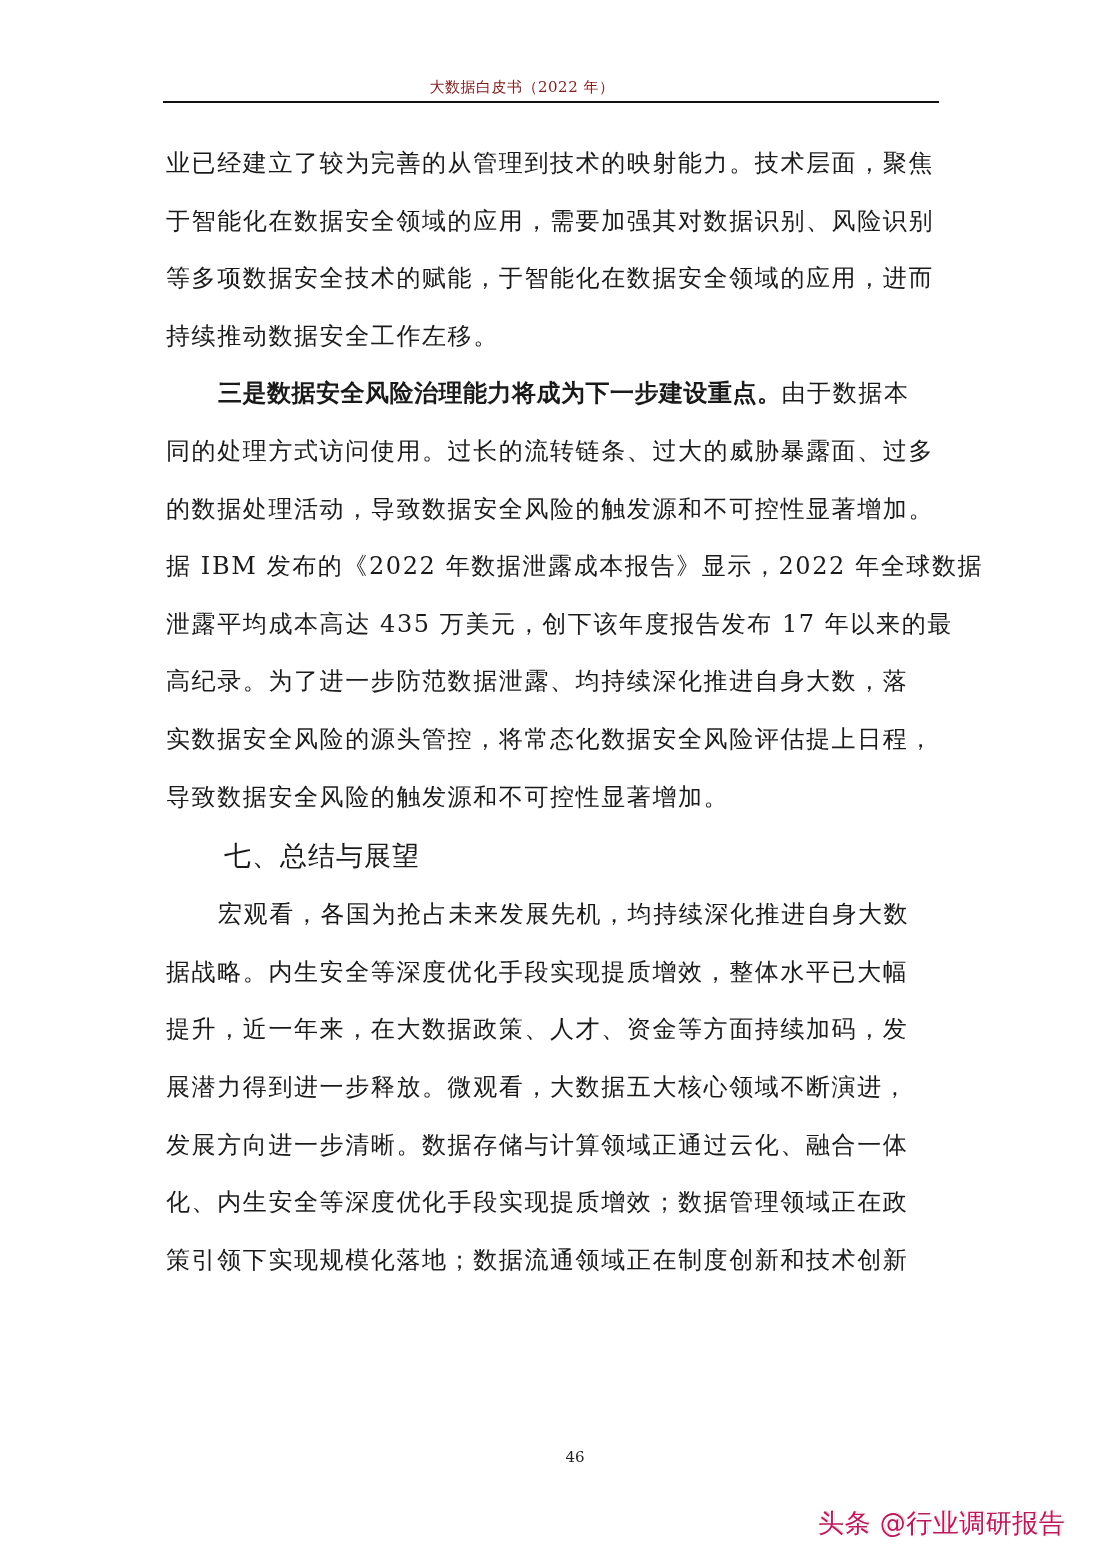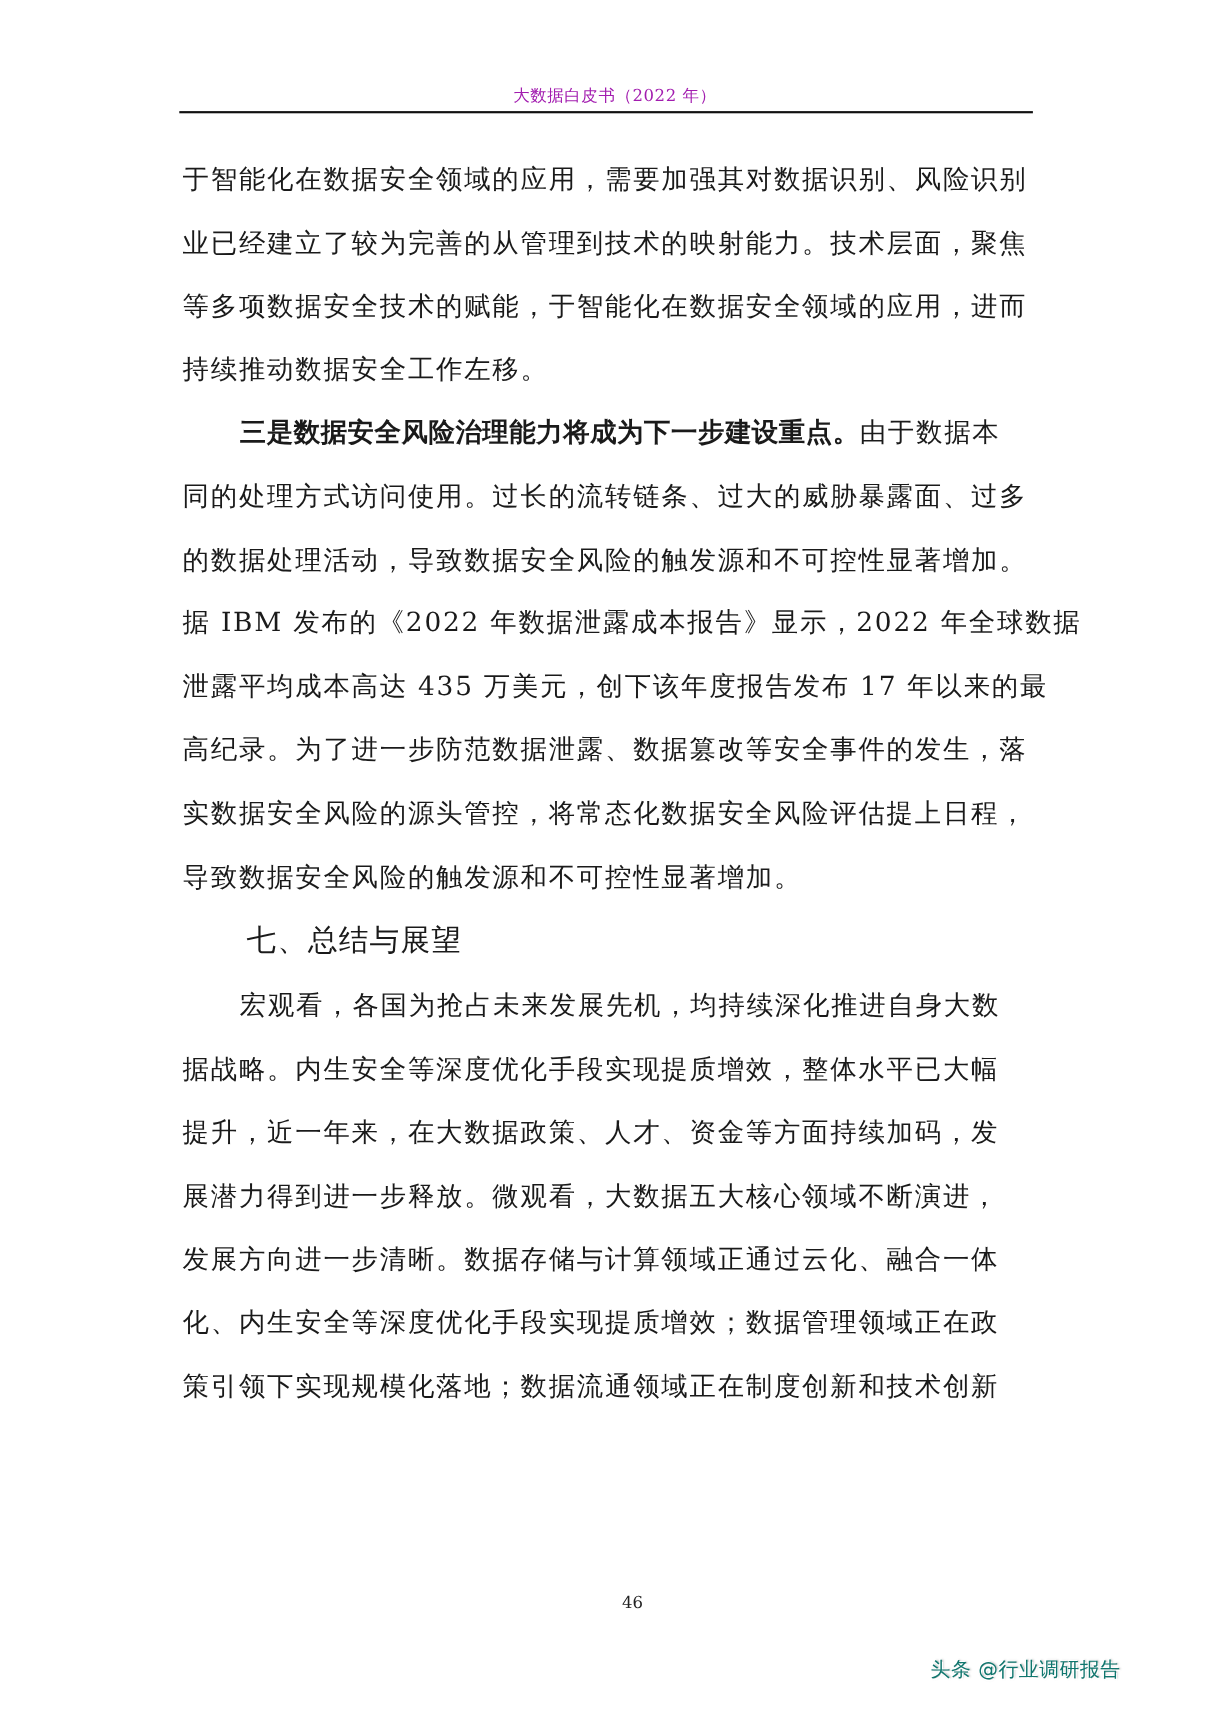--- a/index.html
+++ b/index.html
@@ -2,21 +2,21 @@
 <html><head>
   <meta charset="utf-8">
   <style>
     html, body { margin: 0; padding: 0; background: #ffffff; }
     body {
       width: 1102px; height: 1559px; position: relative; overflow: hidden;
       font-family: "DejaVu Serif", "Liberation Serif", serif; color: #1a1a1a;
     }
     .header-title {
       position: absolute; top: 78px; left: 0; width: 1044px; text-align: center;
-      font-size: 15px; color: #a21caf; letter-spacing: 0.5px; margin-left: 37px;
+      font-size: 15px; color: #7f1d1d; letter-spacing: 0.5px;
     }
     .header-rule {
       position: absolute; top: 101px; left: 163px; width: 776px; height: 2px; background: #111;
     }
     .content {
       position: absolute; top: 135px; left: 166px; width: 770px;
     }
     .line {
       height: 57.6px; line-height: 57.6px; font-size: 24px; white-space: nowrap;
       letter-spacing: 1.6px; overflow: visible;
@@ -25,47 +25,47 @@
     .bold { font-family: Liberation Serif, serif; font-weight: bold; letter-spacing: 0.5px; }
     .section-heading {
       height: 60px; line-height: 60px; font-size: 27px; padding-left: 58px;
       font-family: "DejaVu Sans", "Liberation Sans", sans-serif; font-weight: normal; letter-spacing: 1px;
     }
     .page-number {
       position: absolute; top: 1448px; left: 0; width: 1150px; text-align: center;
       font-size: 15px; color: #222;
     }
     .watermark {
-      position: absolute; top: 1506px; left: 846px; font-size: 18px;
-      font-family: "DejaVu Sans", "Liberation Sans", sans-serif; color: #0f766e;
+      position: absolute; top: 1506px; left: 818px; font-size: 26px;
+      font-family: "DejaVu Sans", "Liberation Sans", sans-serif; color: #be185d;
       text-shadow: 1px 1px 0 #fff, -1px -1px 0 #fff, 1px 0 2px #999;
       letter-spacing: 0.5px;
     }
   </style>
 </head>
 <body>
 
 <div class="header-title">大数据白皮书（2022 年）</div>
 <div class="header-rule"></div>
 
 <div class="content">
   <div>
+    <div class="line">业已经建立了较为完善的从管理到技术的映射能力。技术层面，聚焦</div>
     <div class="line">于智能化在数据安全领域的应用，需要加强其对数据识别、风险识别</div>
-    <div class="line">业已经建立了较为完善的从管理到技术的映射能力。技术层面，聚焦</div>
     <div class="line">等多项数据安全技术的赋能，于智能化在数据安全领域的应用，进而</div>
     <div class="line">持续推动数据安全工作左移。</div>
   </div>
 
   <div>
     <div class="line indent"><span class="bold">三是数据安全风险治理能力将成为下一步建设重点。</span><span>由于数据本</span></div>
     <div class="line">同的处理方式访问使用。过长的流转链条、过大的威胁暴露面、过多</div>
     <div class="line">的数据处理活动，导致数据安全风险的触发源和不可控性显著增加。</div>
     <div class="line">据 IBM 发布的《2022 年数据泄露成本报告》显示，2022 年全球数据</div>
     <div class="line">泄露平均成本高达 435 万美元，创下该年度报告发布 17 年以来的最</div>
-    <div class="line">高纪录。为了进一步防范数据泄露、数据篡改等安全事件的发生，落</div>
+    <div class="line">高纪录。为了进一步防范数据泄露、均持续深化推进自身大数，落</div>
     <div class="line">实数据安全风险的源头管控，将常态化数据安全风险评估提上日程，</div>
     <div class="line">导致数据安全风险的触发源和不可控性显著增加。</div>
   </div>
 
   <div class="section-heading">七、总结与展望</div>
 
   <div>
     <div class="line indent">宏观看，各国为抢占未来发展先机，均持续深化推进自身大数</div>
     <div class="line">据战略。内生安全等深度优化手段实现提质增效，整体水平已大幅</div>
     <div class="line">提升，近一年来，在大数据政策、人才、资金等方面持续加码，发</div>

